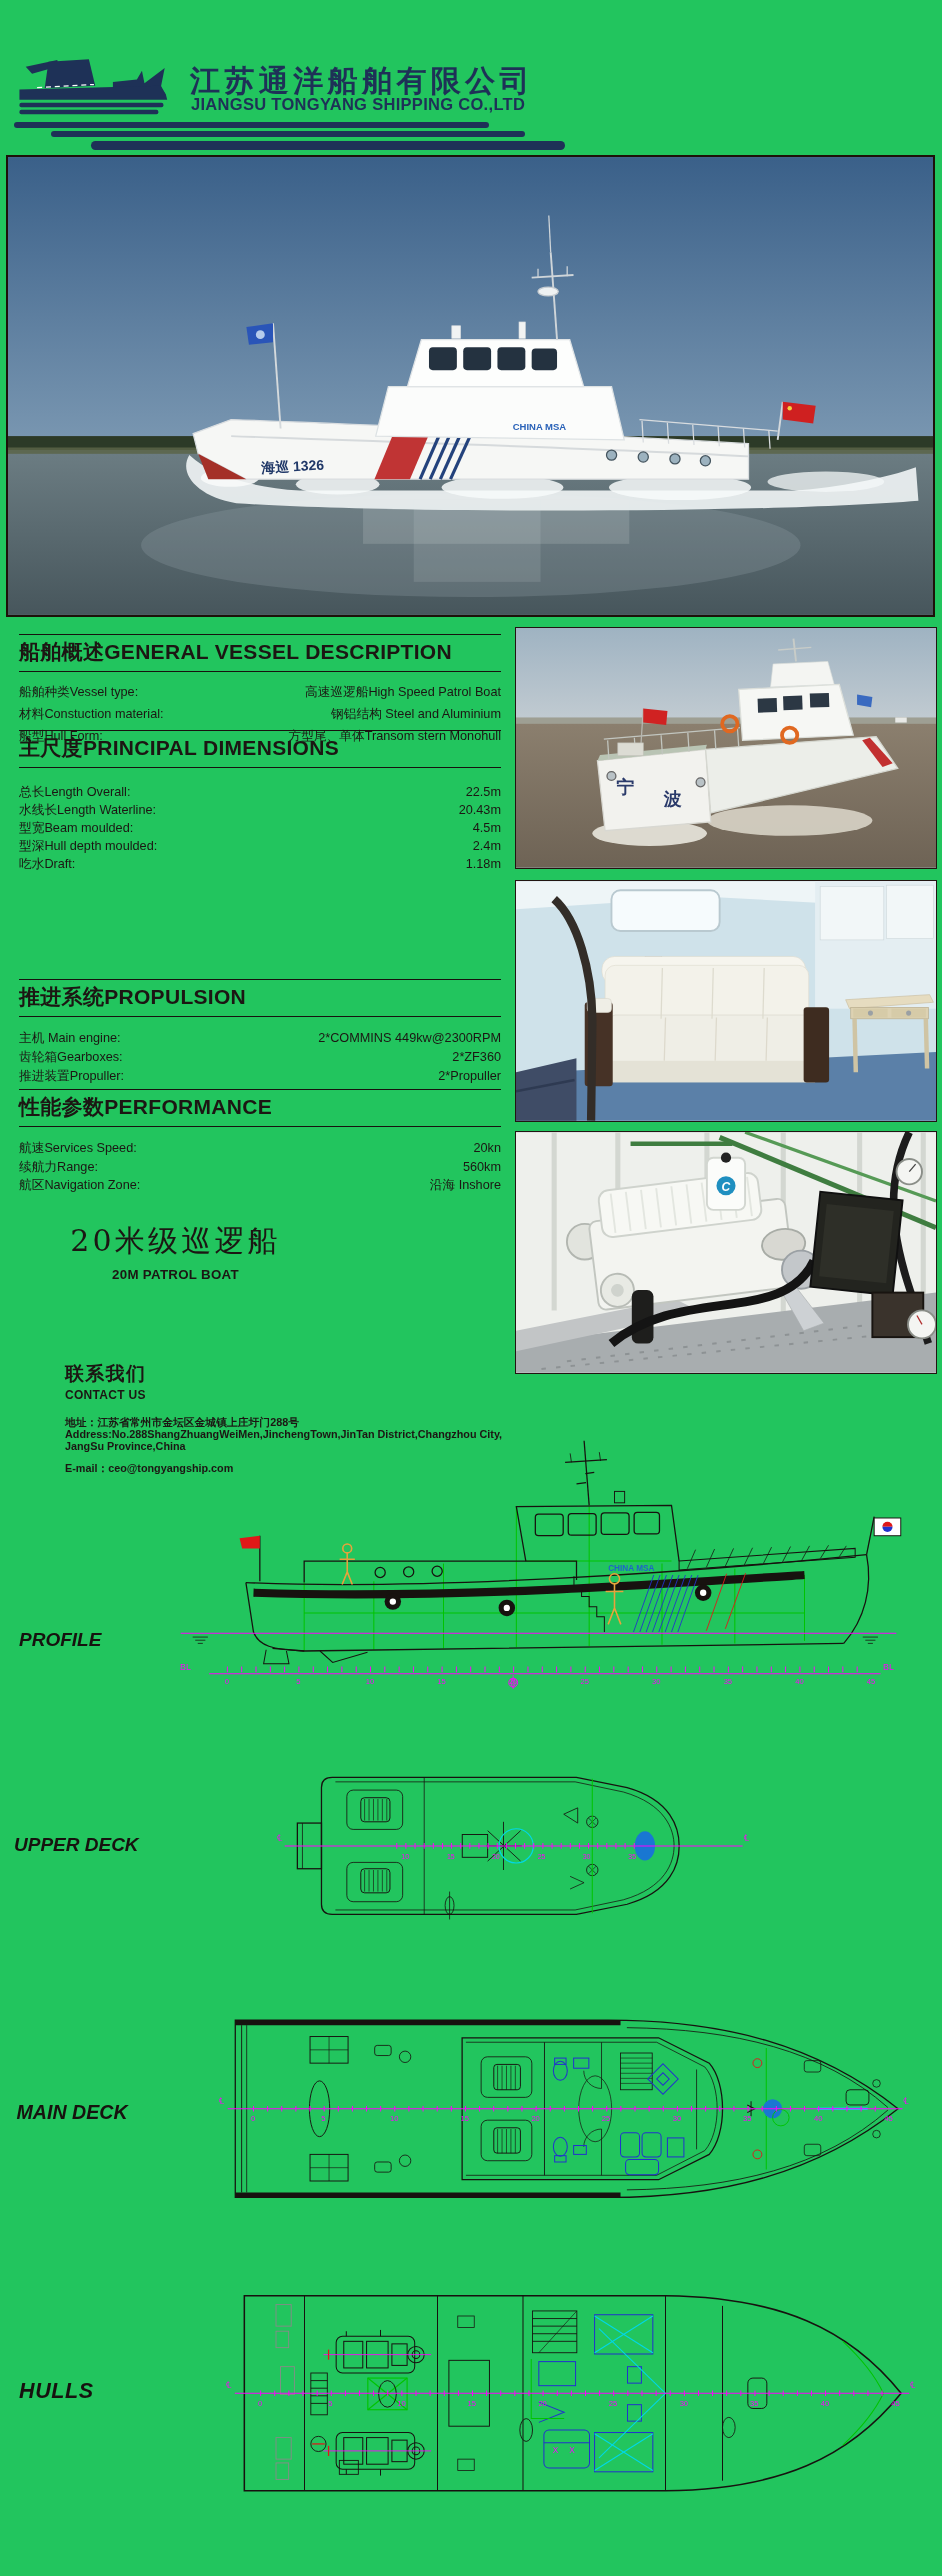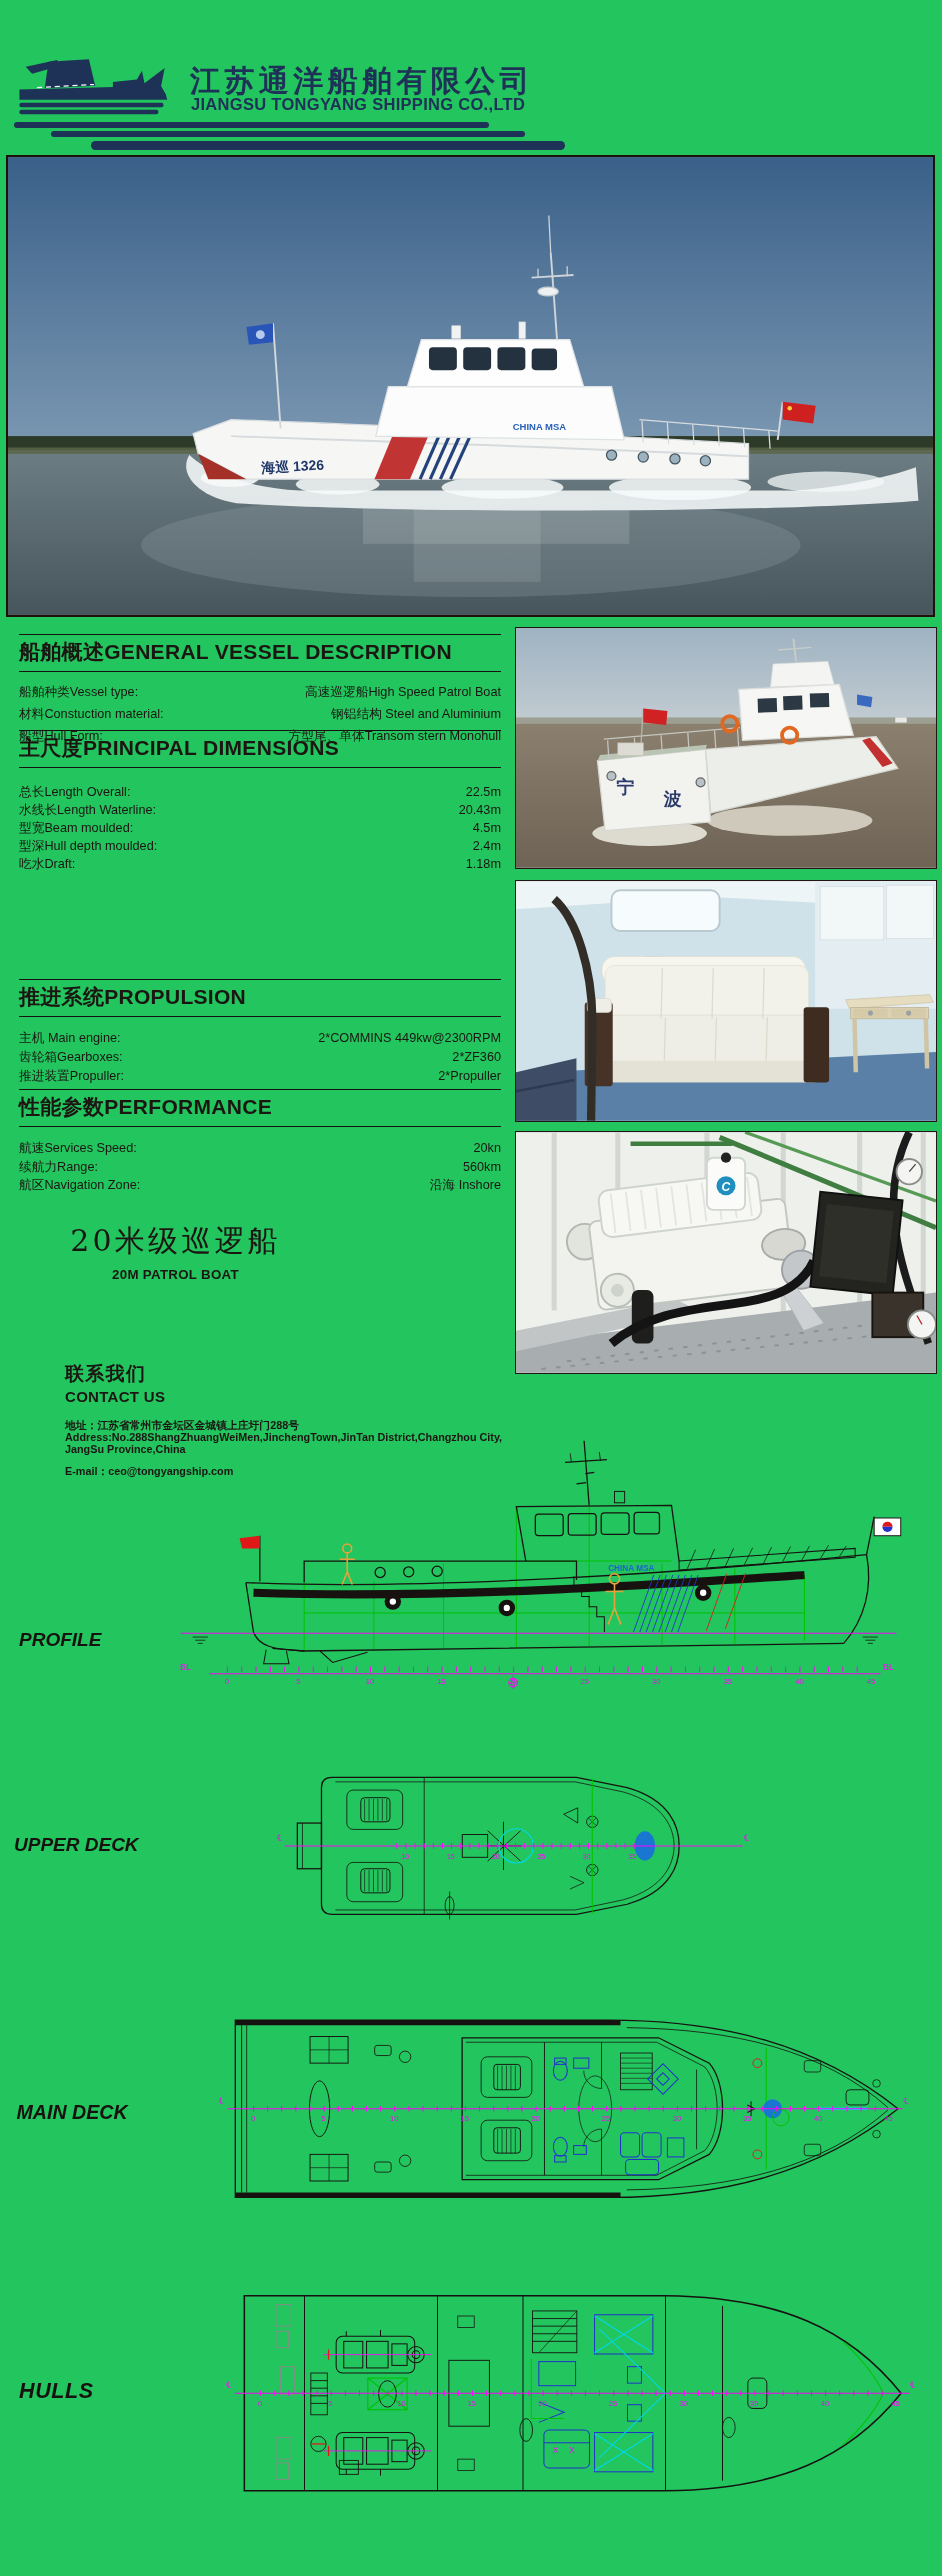--- a/index.html
+++ b/index.html
@@ -24,21 +24,21 @@
   .rows-a .row{line-height:22px;}
   .rows-b .row{line-height:18px;}
   .rows-c .row{line-height:16.5px;}
   .rows-d .row{line-height:19px;}
   .rows-e .row{line-height:18.4px;}
   .model{position:absolute;left:17px;top:1221px;width:317px;text-align:center;}
   .model-cn{font-family:"DejaVu Serif",serif;font-weight:400;font-size:30px;letter-spacing:3.2px;white-space:nowrap;}
   .model-en{font-size:13.3px;font-weight:bold;margin-top:5px;letter-spacing:0.3px;}
   .contact{position:absolute;left:19px;top:1361px;width:482px;margin-left:46px;}
   .ct-cn{font-size:19px;font-weight:bold;letter-spacing:1.3px;}
-  .ct-en{font-size:15px;font-weight:bold;margin-top:1.3px;letter-spacing:0.3px;}
+  .ct-en{font-size:12px;font-weight:bold;margin-top:1.3px;letter-spacing:0.3px;}
   .ct-line{font-size:10.8px;font-weight:bold;line-height:12px;}
   .ct-addr{margin-top:14px;}
   .ct-mail{margin-top:10px;}
   
   .draw-label{position:absolute;font-weight:bold;color:#17120f;white-space:nowrap;font-style:italic;}
   .dl1{left:19px;top:1629px;font-size:19px;}
   .dl2{left:14px;top:1834px;font-size:19px;}
   .dl3{left:16.5px;top:2101px;font-size:19.6px;}
   .dl4{left:19px;top:2379px;font-size:21.5px;letter-spacing:0.6px;}
   svg text{font-family:"Liberation Sans",sans-serif;}

